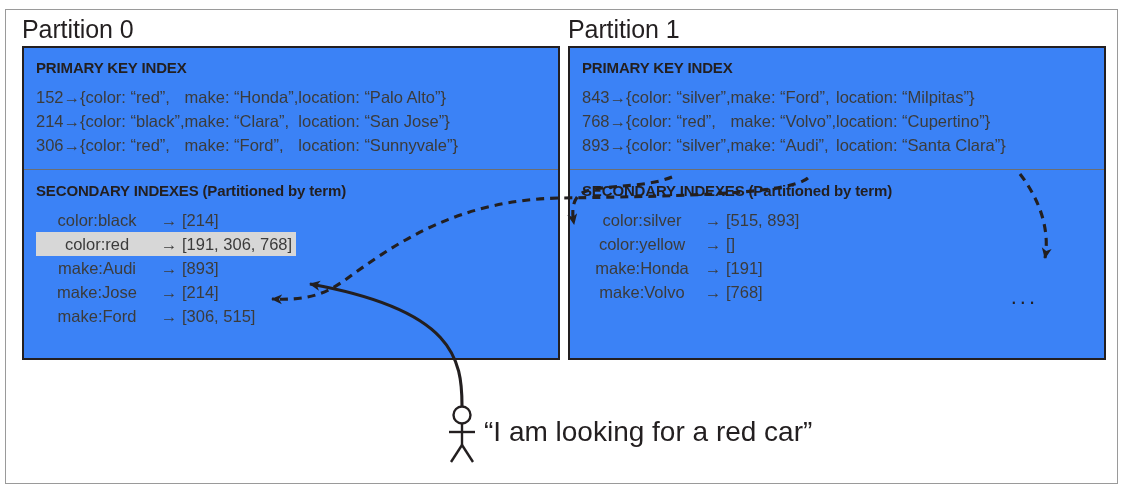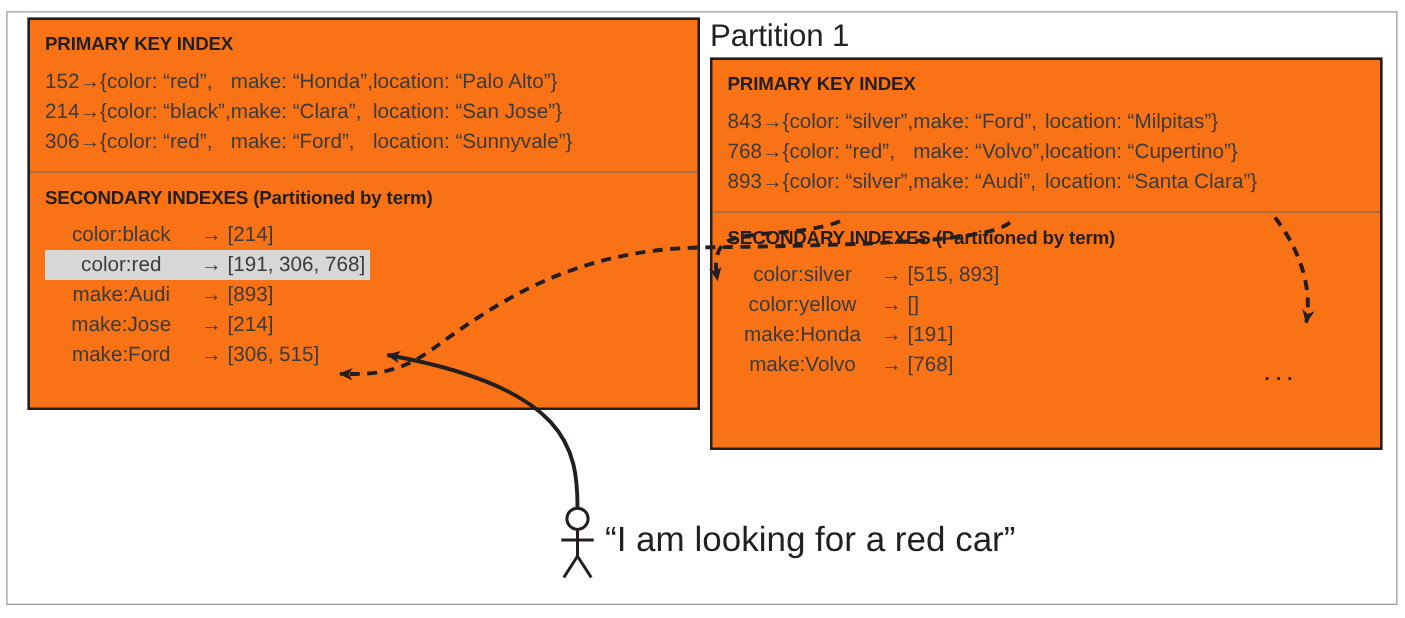--- a/index.html
+++ b/index.html
@@ -41,21 +41,21 @@
     color:#231f20;
     height:32px;
     white-space:nowrap;
   }
 
   .partition-box{
     position:relative;
     border:2.5px solid #231f20;
     box-sizing:border-box;
     height:314px;
-    background:#f97316;
+    background:#3b82f6;
   }
   .panel{
     position:relative;
     box-sizing:border-box;
   }
   .panel-primary{ height:121px; padding:11px 0 0 12px; }
   .panel-secondary{ height:auto; padding:12px 0 0 12px; border-top:1.5px solid #6d6e71; }
   #partition-0 .panel-primary{ height:121px; }
   #partition-1 .panel-primary{ height:121px; }
   #partition-0 .panel-secondary{ height:188px; }
@@ -156,20 +156,21 @@
   }
 </style>
 </head>
 <body>
 
 <div id="figure">
 
   <div class="outer-border"></div>
 
   <div class="partition" id="partition-0">
+    <div class="partition-title">Partition 0</div>
     <div class="partition-box">
 
       <div class="panel panel-primary">
         <div class="panel-heading">PRIMARY KEY INDEX</div>
         <table class="pk-table">
           <tbody>
             <tr>
               <td class="pk-key">152</td>
               <td class="pk-arrow">→</td>
               <td class="pk-color"><span>{color:</span>&nbsp;<span>“red”,</span></td>

